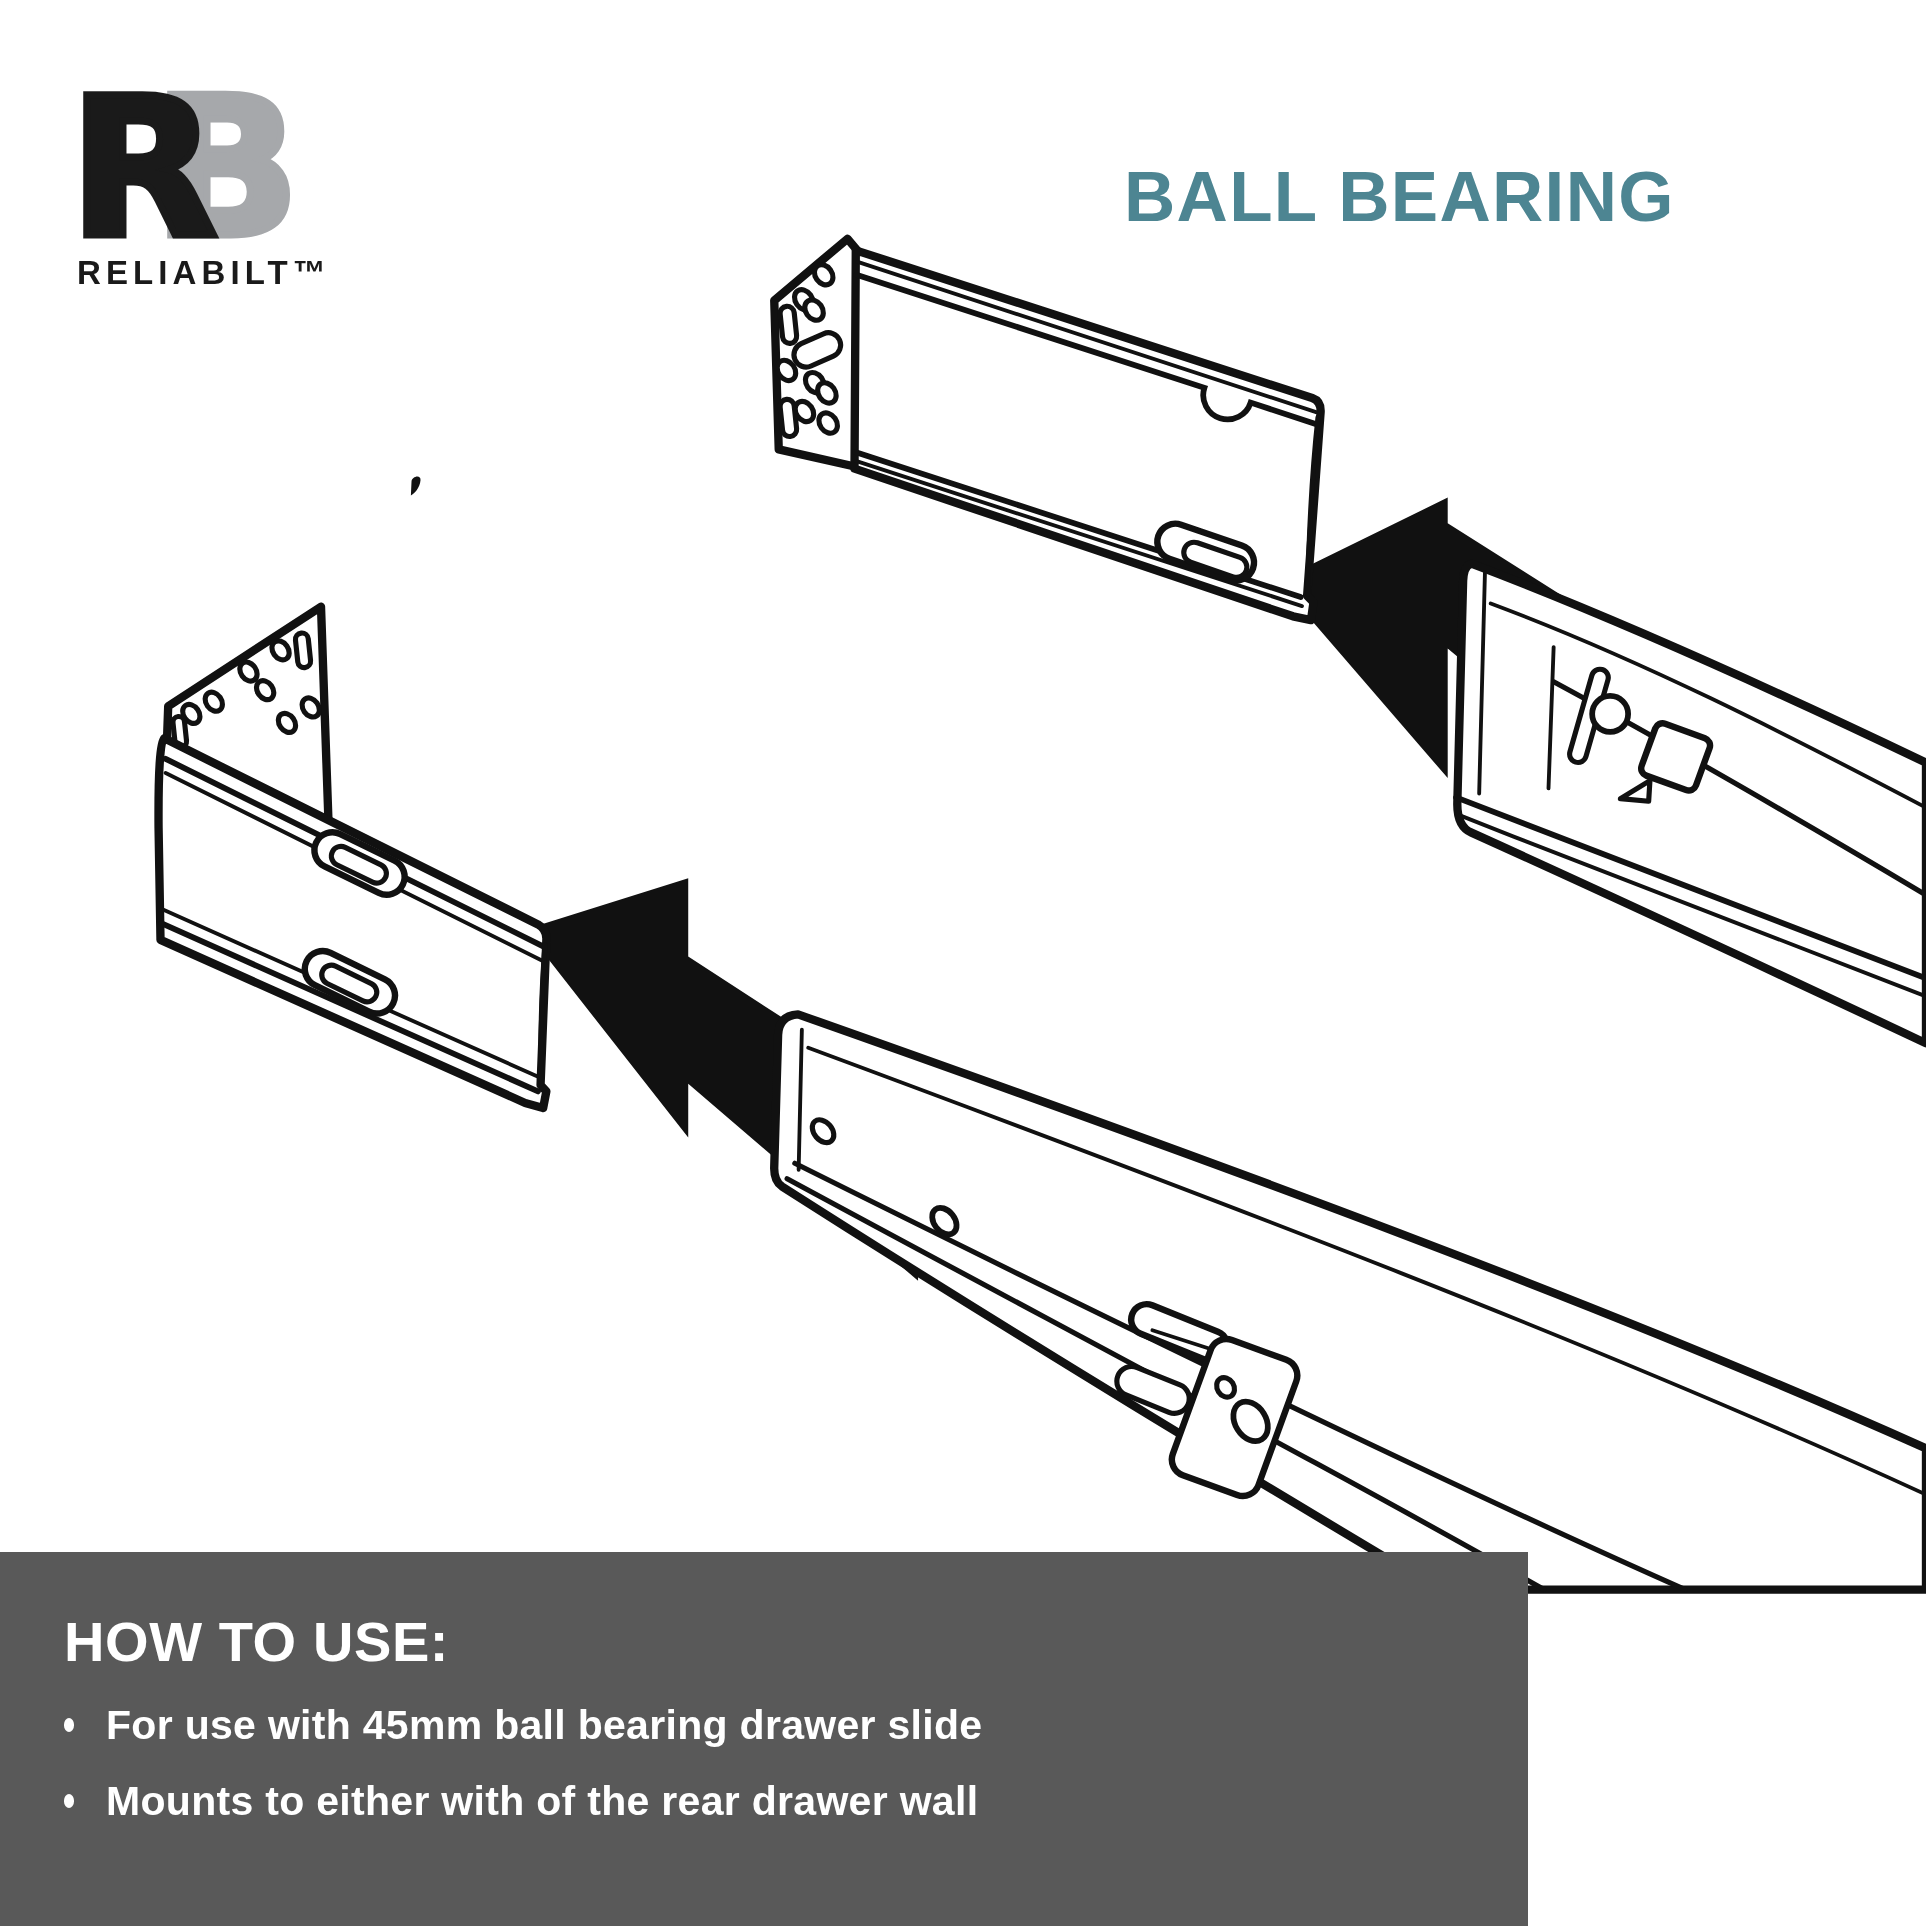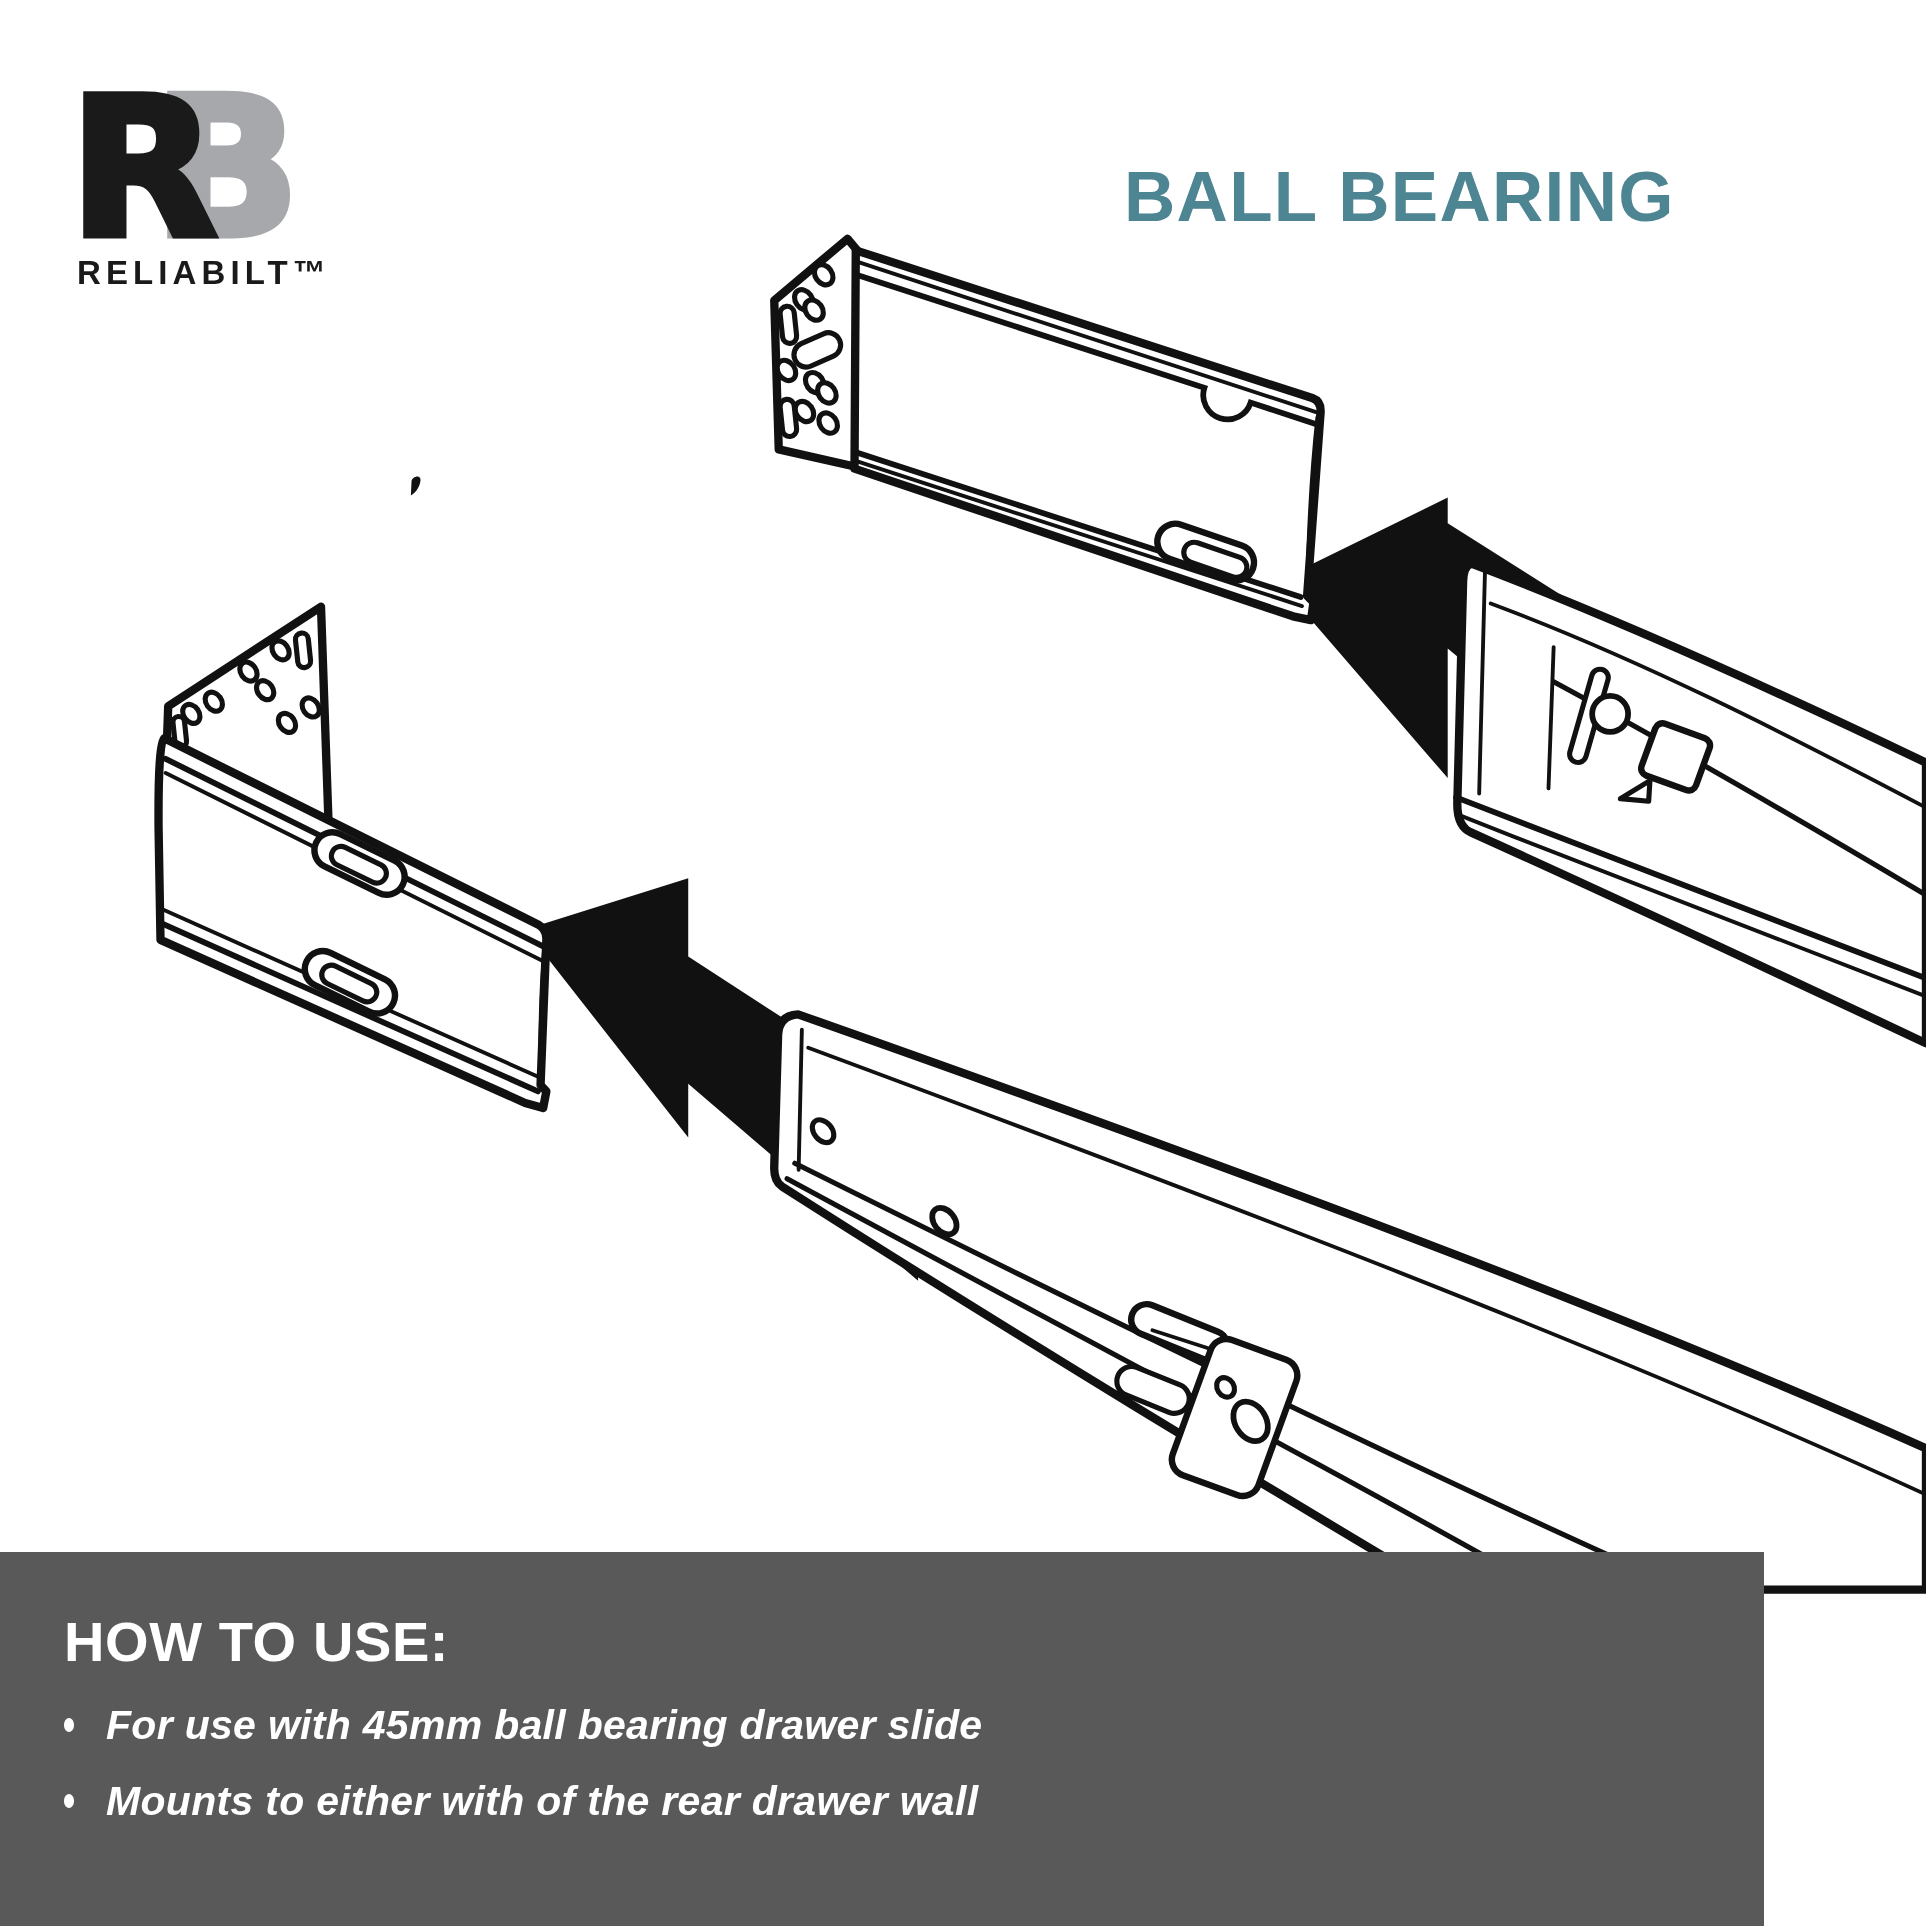--- a/index.html
+++ b/index.html
@@ -40,31 +40,31 @@
   .med8{fill:none;stroke:var(--line-black);stroke-width:8;stroke-linecap:round}
   .thin{fill:none;stroke:var(--line-black);stroke-width:6;stroke-linecap:round}
   .hole{fill:#ffffff;stroke:var(--line-black);stroke-width:9}
   .hole8{fill:#ffffff;stroke:var(--line-black);stroke-width:8}
   .slot{fill:#ffffff;stroke:var(--line-black);stroke-width:10;stroke-linejoin:round}
   .slot-in{fill:#ffffff;stroke:var(--line-black);stroke-width:8;stroke-linejoin:round}
   .arrow{fill:var(--line-black);stroke:none}
   .mark{fill:var(--line-black);stroke:none}
   
   .howto-bar{
-    position:absolute;left:0;top:1552px;width:1764px;height:374px;
+    position:absolute;left:0;top:1552px;width:1528px;height:374px;
     background:var(--bar-gray);color:var(--text-white);
   }
   .howto-title{
     margin:62px 0 0 64px;font-size:56px;font-weight:bold;line-height:1;
     letter-spacing:0.6px;white-space:nowrap;
   }
   .howto-list{margin:35px 0 0 0;padding-left:64px;list-style:none}
   .howto-list li{
     position:relative;font-size:41px;font-weight:bold;line-height:1;
-    margin-bottom:35px;padding-left:42px;white-space:nowrap;letter-spacing:0.3px;font-style:italic;
+    margin-bottom:35px;padding-left:42px;white-space:nowrap;letter-spacing:0.3px;
   }
   .howto-list li .dot{
     position:absolute;left:0;top:13px;width:10.3px;height:13.5px;border-radius:50%;
     background:var(--text-white);
   }
 </style>
 </head>
 <body>
 
 <div class="canvas">

